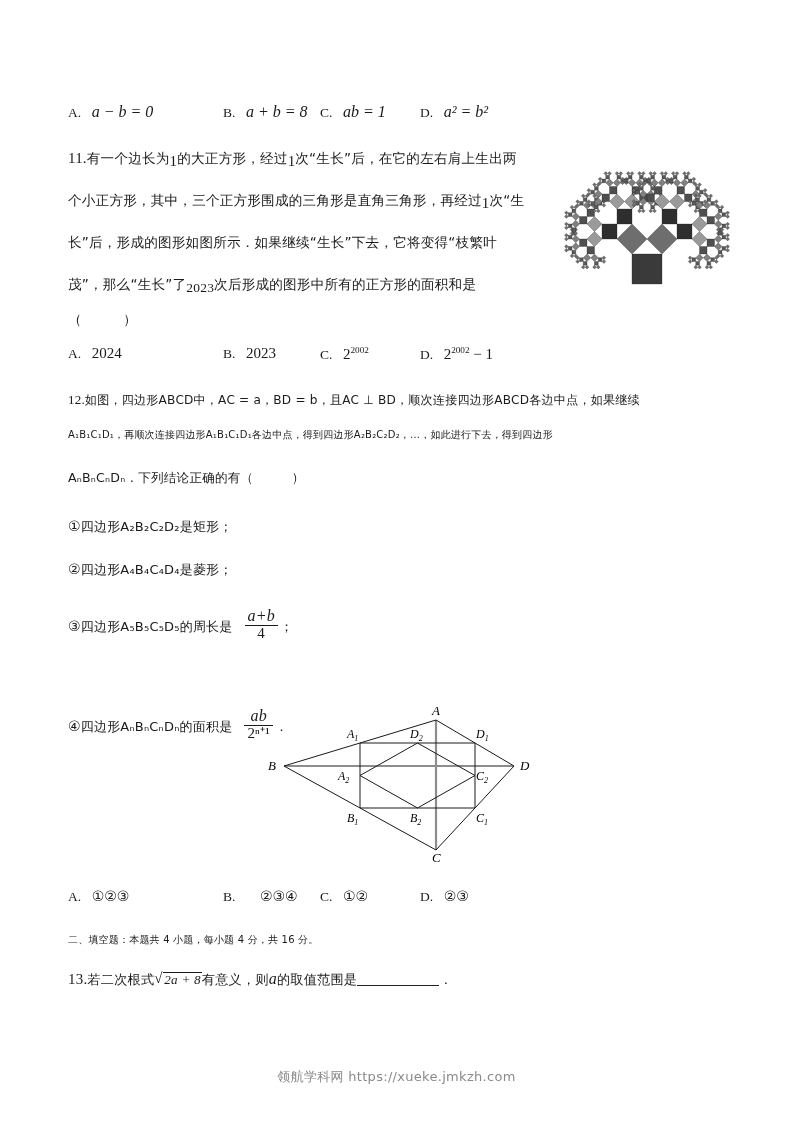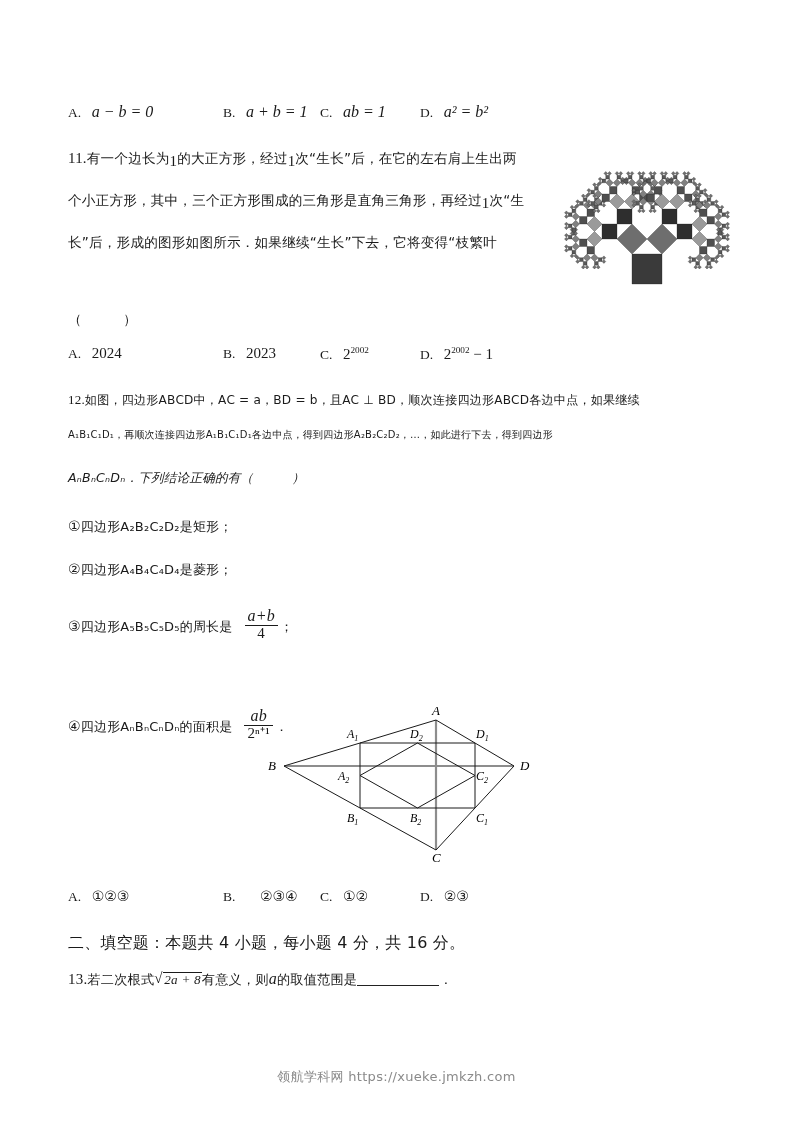--- a/index.html
+++ b/index.html
@@ -134,21 +134,21 @@
 
 <div class="page">
 
   <div class="optrow" style="left:68px; top:103px;">
     <span class="opt" style="left:0px;">
       <span class="opt-letter">A.</span>
       <span class="mi" style="margin-left:7px;">a − b = 0</span>
     </span>
     <span class="opt" style="left:155px;">
       <span class="opt-letter">B.</span>
-      <span class="mi" style="margin-left:7px;">a + b = 1</span>
+      <span class="mi" style="margin-left:7px;">a + b = 8</span>
     </span>
     <span class="opt" style="left:252px;">
       <span class="opt-letter">C.</span>
       <span class="mi" style="margin-left:7px;">ab = 1</span>
     </span>
     <span class="opt" style="left:352px;">
       <span class="opt-letter">D.</span>
       <span class="mi" style="margin-left:7px;">a² = b²</span>
     </span>
   </div>
@@ -158,20 +158,23 @@
   </div>
 
   <div class="line cn" style="left:68px; top:194px;">
     <span>个小正方形，其中，三个正方形围成的三角形是直角三角形，再经过</span><span class="mr" style="vertical-align:-3px;">1</span><span>次“生</span>
   </div>
 
   <div class="line cn" style="left:68px; top:236px;">
     <span>长”后，形成的图形如图所示．如果继续“生长”下去，它将变得“枝繁叶</span>
   </div>
 
+  <div class="line cn" style="left:68px; top:278px;">
+    <span>茂”，那么“生长”了</span><span class="mr" style="vertical-align:-3px; font-size:13.5px;">2023</span><span>次后形成的图形中所有的正方形的面积和是</span>
+  </div>
 
   <div class="line cn" style="left:68px; top:313px;">
     <span>（　　　）</span>
   </div>
 
   <div class="optrow" style="left:68px; top:345px;">
     <span class="opt" style="left:0px;">
       <span class="opt-letter">A.</span>
       <span class="mr" style="margin-left:7px;">2024</span>
     </span>
@@ -452,21 +455,21 @@
   </div>
 
   <div class="line cn" style="left:68px; top:393px; font-size:12.1px;">
     <span class="mr" style="font-size:13px;">12.</span><span>如图，四边形ABCD中，AC = a，BD = b，且AC ⊥ BD，顺次连接四边形ABCD各边中点，如果继续</span>
   </div>
 
   <div class="line cn" style="left:68px; top:430px; font-size:10px;">
     <span>A₁B₁C₁D₁，再顺次连接四边形A₁B₁C₁D₁各边中点，得到四边形A₂B₂C₂D₂，…，如此进行下去，得到四边形</span>
   </div>
 
-  <div class="line cn" style="left:68px; top:472px; font-size:12.6px;font-style:italic;">
+  <div class="line cn" style="left:68px; top:472px; font-size:12.6px;">
     <span>AₙBₙCₙDₙ．下列结论正确的有（　　　）</span>
   </div>
 
   <div class="line cn" style="left:68px; top:519px; font-size:13px;">
     <span class="circled">①</span><span>四边形A₂B₂C₂D₂是矩形；</span>
   </div>
 
   <div class="line cn" style="left:68px; top:562px; font-size:13px;">
     <span class="circled">②</span><span>四边形A₄B₄C₄D₄是菱形；</span>
   </div>
@@ -520,21 +523,21 @@
     <span class="opt" style="left:252px;">
       <span class="opt-letter">C.</span>
       <span class="circled" style="margin-left:7px;">①②</span>
     </span>
     <span class="opt" style="left:352px;">
       <span class="opt-letter">D.</span>
       <span class="circled" style="margin-left:7px;">②③</span>
     </span>
   </div>
 
-  <div class="line cn" style="left:68px; top:935px; font-size:16px;">
+  <div class="line cn" style="left:68px; top:935px; font-size:10px;">
     <span>二、填空题：本题共 4 小题，每小题 4 分，共 16 分。</span>
   </div>
 
   <div class="line cn" style="left:68px; top:971px; font-size:13.2px;">
     <span class="mr">13.</span><span>若二次根式</span><span class="sqrt"><span class="rad">2a + 8</span></span><span>有意义，则</span><span class="mi">a</span><span>的取值范围是</span><span class="blank-line"></span><span>．</span>
   </div>
 
   <div class="footer">
     <span>领航学科网 https://xueke.jmkzh.com</span>
   </div>

